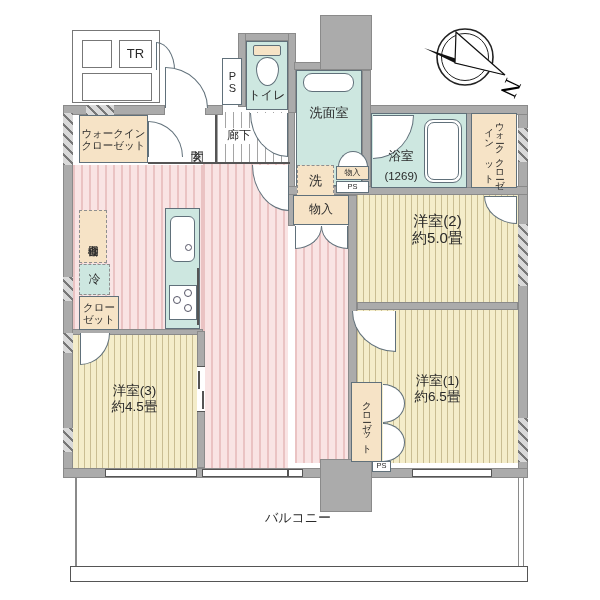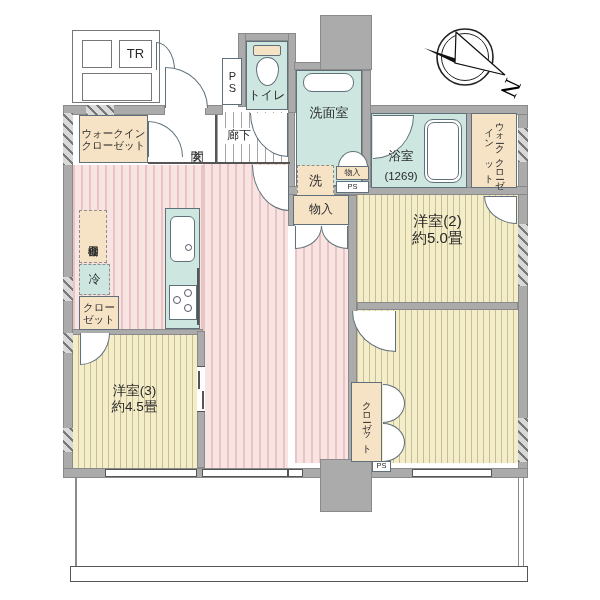--- a/index.html
+++ b/index.html
@@ -144,20 +144,24 @@
   <div class="lbl" style="left:79px;top:296px;width:40px;height:34px;font-size:10.5px;flex-direction:column;">
     <span>クロー</span>
     <span>ゼット</span>
   </div>
   <div class="arc" style="left:80px;top:333px;width:30px;height:32px;border-radius:0 0 100% 0;border-width:0 1.3px 1.3px 1.3px;"></div>
 
   <div class="lbl" style="left:357px;top:208px;width:161px;height:42px;font-size:15px;flex-direction:column;">
     <span>洋室(2)</span>
     <span>約5.0畳</span>
   </div>
+  <div class="lbl" style="left:357px;top:368px;width:161px;height:42px;font-size:13.5px;flex-direction:column;">
+    <span>洋室(1)</span>
+    <span>約6.5畳</span>
+  </div>
   <div class="lbl" style="left:72px;top:378px;width:125px;height:42px;font-size:13.5px;flex-direction:column;">
     <span>洋室(3)</span>
     <span>約4.5畳</span>
   </div>
 
   <div class="arc" style="left:484px;top:196px;width:33px;height:28px;border-radius:0 0 0 100%;border-width:1.3px 1.3px 1.3px 1.3px;border-top-color:#60707a;"></div>
   <div class="arc" style="left:352px;top:311px;width:44px;height:41px;border-radius:0 0 0 100%;border-width:0 1.3px 1.3px 1.3px;"></div>
   <div class="abs" style="left:197px;top:366px;width:8px;height:46px;background:#fff;border-top:1.2px solid #555;border-bottom:1.2px solid #555;">
     <div class="line" style="left:1px;top:4px;width:2px;height:18px;"></div>
     <div class="line" style="left:5px;top:24px;width:2px;height:18px;"></div>
@@ -172,20 +176,21 @@
   <div class="window" style="left:202px;top:469px;width:86px;height:8px;"></div>
   <div class="window" style="left:288px;top:469px;width:15px;height:8px;"></div>
   <div class="window" style="left:412px;top:469px;width:80px;height:8px;"></div>
 
   <div class="abs whitebox" style="left:372px;top:461px;width:19px;height:11px;"></div>
   <div class="lbl" style="left:372px;top:461px;width:19px;height:11px;font-size:7.5px;">PS</div>
 
   <div class="abs" style="left:75px;top:478px;width:1.5px;height:90px;background:#8a8a8a;"></div>
   <div class="abs" style="left:518px;top:478px;width:6px;height:90px;border-left:1.2px solid #8a8a8a;border-right:1.2px solid #8a8a8a;"></div>
   <div class="abs" style="left:70px;top:566px;width:458px;height:16px;background:#fff;border:1.2px solid #555;"></div>
+  <div class="lbl" style="left:238px;top:508px;width:120px;height:20px;font-size:13px;">バルコニー</div>
 
   <svg style="position:absolute;left:415px;top:15px;" width="120" height="105" viewBox="0 0 120 105">
     <circle cx="50" cy="42" r="28" fill="none" stroke="#222" stroke-width="1.6"></circle>
     <circle cx="50" cy="42" r="23.5" fill="none" stroke="#222" stroke-width="1"></circle>
     <polygon points="9,33 90,60 40,48" fill="#111"></polygon>
     <polygon points="41,17 90,60 40,48" fill="#fff" stroke="#111" stroke-width="1.2"></polygon>
     <text x="86" y="74" font-size="24" font-family="Liberation Serif, serif" transform="rotate(115 93 70)">N</text>
   </svg>
 
 </div>

